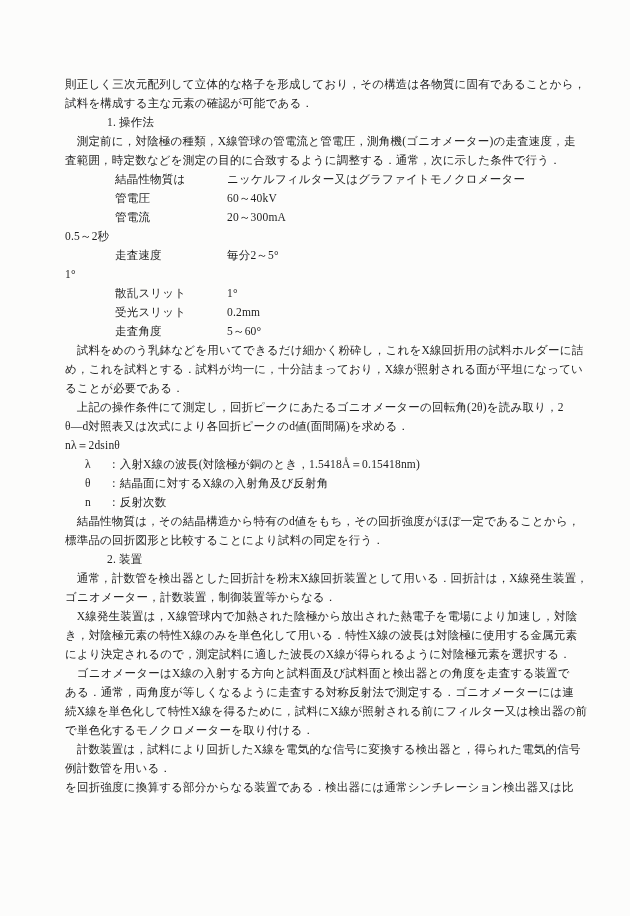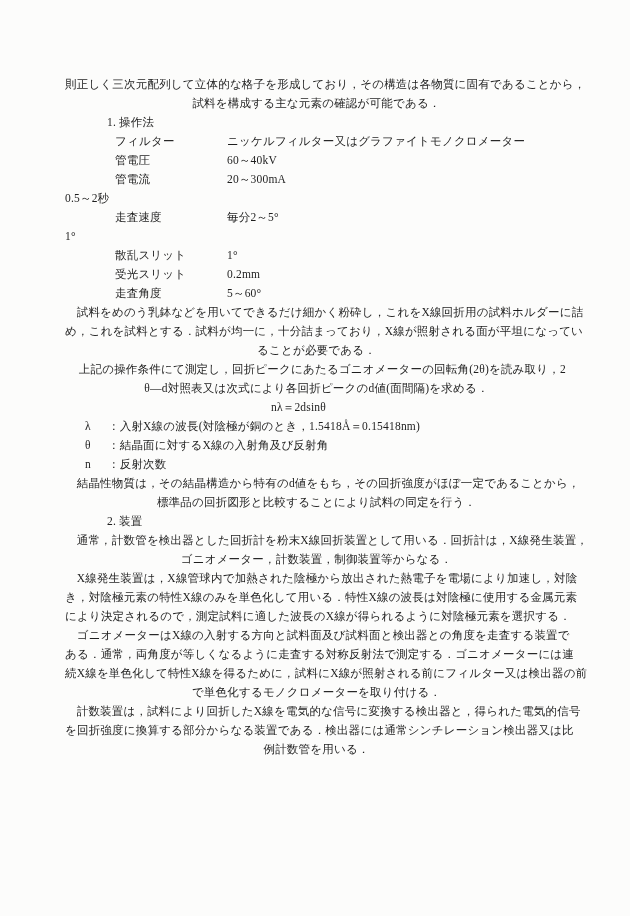--- a/index.html
+++ b/index.html
@@ -21,21 +21,20 @@
     left: 65px;
     top: 75px;
     width: 503px;
     font-size: 11.5px;
     line-height: 19px;
     letter-spacing: 0.2px;
   }
   .tline {
     height: 19px;
     white-space: nowrap;
-    text-align: center;
   }
   .heading {
     height: 19px;
     white-space: nowrap;
     margin-left: 42px;
   }
   .cond-row {
     display: flex;
     height: 19px;
     white-space: nowrap;
@@ -57,45 +56,51 @@
   .def-symbol {
     padding-left: 20px;
     width: 23px;
     flex: 0 0 auto;
     box-sizing: content-box;
   }
   .def-text {
     flex: 0 0 auto;
   }
   .formula {
-    text-align: center;
+    text-align: left;
     padding-right: 36px;
   }
 </style>
 </head>
 <body>
 
 <div class="page">
   <div class="content">
 
     <div>
 
         <div class="tline">則正しく三次元配列して立体的な格子を形成しており，その構造は各物質に固有であることから，</div>
 
         <div class="tline">試料を構成する主な元素の確認が可能である．</div>
       </div>
 
     <div class="heading">1. 操作法</div>
 
-
-    <div>
-
-
-        <div class="cond-row">
-          <div class="cond-label">フィルター</div>
+    <div>
+
+        <div class="tline">　測定前に，対陰極の種類，X線管球の管電流と管電圧，測角機(ゴニオメーター)の走査速度，走</div>
+
+        <div class="tline">査範囲，時定数などを測定の目的に合致するように調整する．通常，次に示した条件で行う．</div>
+      </div>
+
+    <div>
+
+
+        <div class="cond-row">
+          <div class="cond-label">結晶性物質は</div>
           <div class="cond-value">ニッケルフィルター又はグラファイトモノクロメーター</div>
         </div>
 
         <div class="cond-row">
           <div class="cond-label">管電圧</div>
           <div class="cond-value">60～40kV</div>
         </div>
 
         <div class="cond-row">
           <div class="cond-label">管電流</div>
@@ -201,19 +206,19 @@
 
         <div class="tline">続X線を単色化して特性X線を得るために，試料にX線が照射される前にフィルター又は検出器の前</div>
 
         <div class="tline">で単色化するモノクロメーターを取り付ける．</div>
       </div>
 
     <div>
 
         <div class="tline">　計数装置は，試料により回折したX線を電気的な信号に変換する検出器と，得られた電気的信号</div>
 
+        <div class="tline">例計数管を用いる．</div>
+
         <div class="tline">を回折強度に換算する部分からなる装置である．検出器には通常シンチレーション検出器又は比</div>
-
-        <div class="tline">例計数管を用いる．</div>
       </div>
 
   </div>
 </div>
 
 </body></html>

